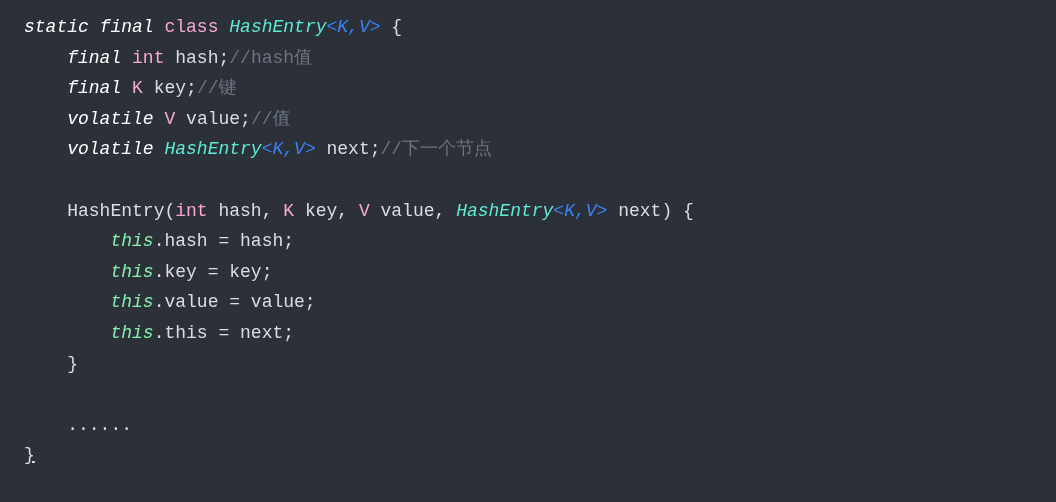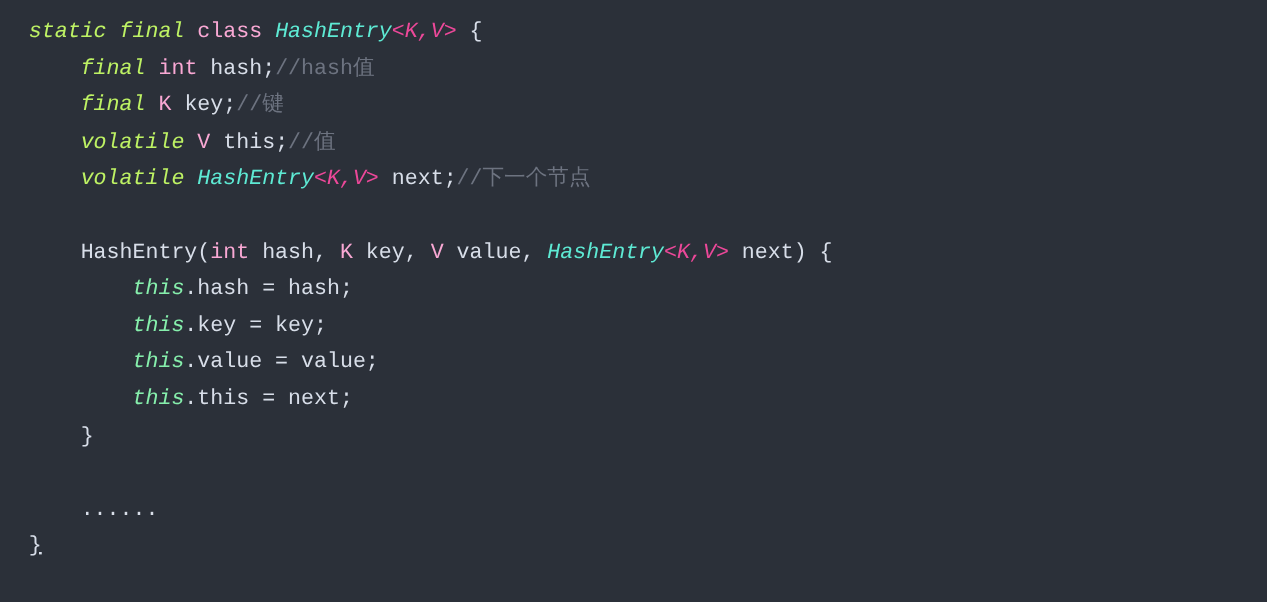--- a/index.html
+++ b/index.html
@@ -15,38 +15,38 @@
       padding: 12px 24px;
       color: #d8dee9;
       width: 1056px;
       height: 502px;
       overflow: hidden;
     }
     pre {
       font-family: inherit;
       white-space: pre;
     }
-    .kw-red { color: #bef264; font-style: italic; }
+    .kw-red { color: #ffffff; font-style: italic; }
     .kw-type { color: #f9a8d4; }
     .cls-name { color: #5eead4; font-style: italic; }
-    .generic { color: #ec4899; font-style: italic; }
+    .generic { color: #3b82f6; font-style: italic; }
     .ident { color: #d8dee9; }
     .brace { color: #d8dee9; }
     .comment { color: #6d7380; margin-top: 28px; }
     .this-kw { color: #86efac; font-style: italic; }
     .dots { color: #d8dee9; }
     .underline { text-decoration: underline; text-decoration-thickness: 2px; }
   </style>
 </head>
 <body>
 
 <pre><span class="kw-red">static</span> <span class="kw-red">final</span> <span class="kw-type">class</span> <span class="cls-name">HashEntry</span><span class="generic">&lt;K,V&gt;</span><span class="brace"> {</span>
     <span class="kw-red">final</span> <span class="kw-type">int</span> <span class="ident">hash;</span><span class="comment">//hash值</span>
     <span class="kw-red">final</span> <span class="kw-type">K</span> <span class="ident">key;</span><span class="comment">//键</span>
-    <span class="kw-red">volatile</span> <span class="kw-type">V</span> <span class="ident">this;</span><span class="comment">//值</span>
+    <span class="kw-red">volatile</span> <span class="kw-type">V</span> <span class="ident">value;</span><span class="comment">//值</span>
     <span class="kw-red">volatile</span> <span class="cls-name">HashEntry</span><span class="generic">&lt;K,V&gt;</span><span class="ident"> next;</span><span class="comment">//下一个节点</span>
 
     <span class="ident">HashEntry(</span><span class="kw-type">int</span><span class="ident"> hash, </span><span class="kw-type">K</span><span class="ident"> key, </span><span class="kw-type">V</span><span class="ident"> value, </span><span class="cls-name">HashEntry</span><span class="generic">&lt;K,V&gt;</span><span class="ident"> next) </span><span class="brace">{</span>
         <span class="this-kw">this</span><span class="ident">.hash = hash;</span>
         <span class="this-kw">this</span><span class="ident">.key = key;</span>
         <span class="this-kw">this</span><span class="ident">.value = value;</span>
         <span class="this-kw">this</span><span class="ident">.this = next;</span>
     <span class="brace">}</span>
 
     <span class="dots">......</span>

